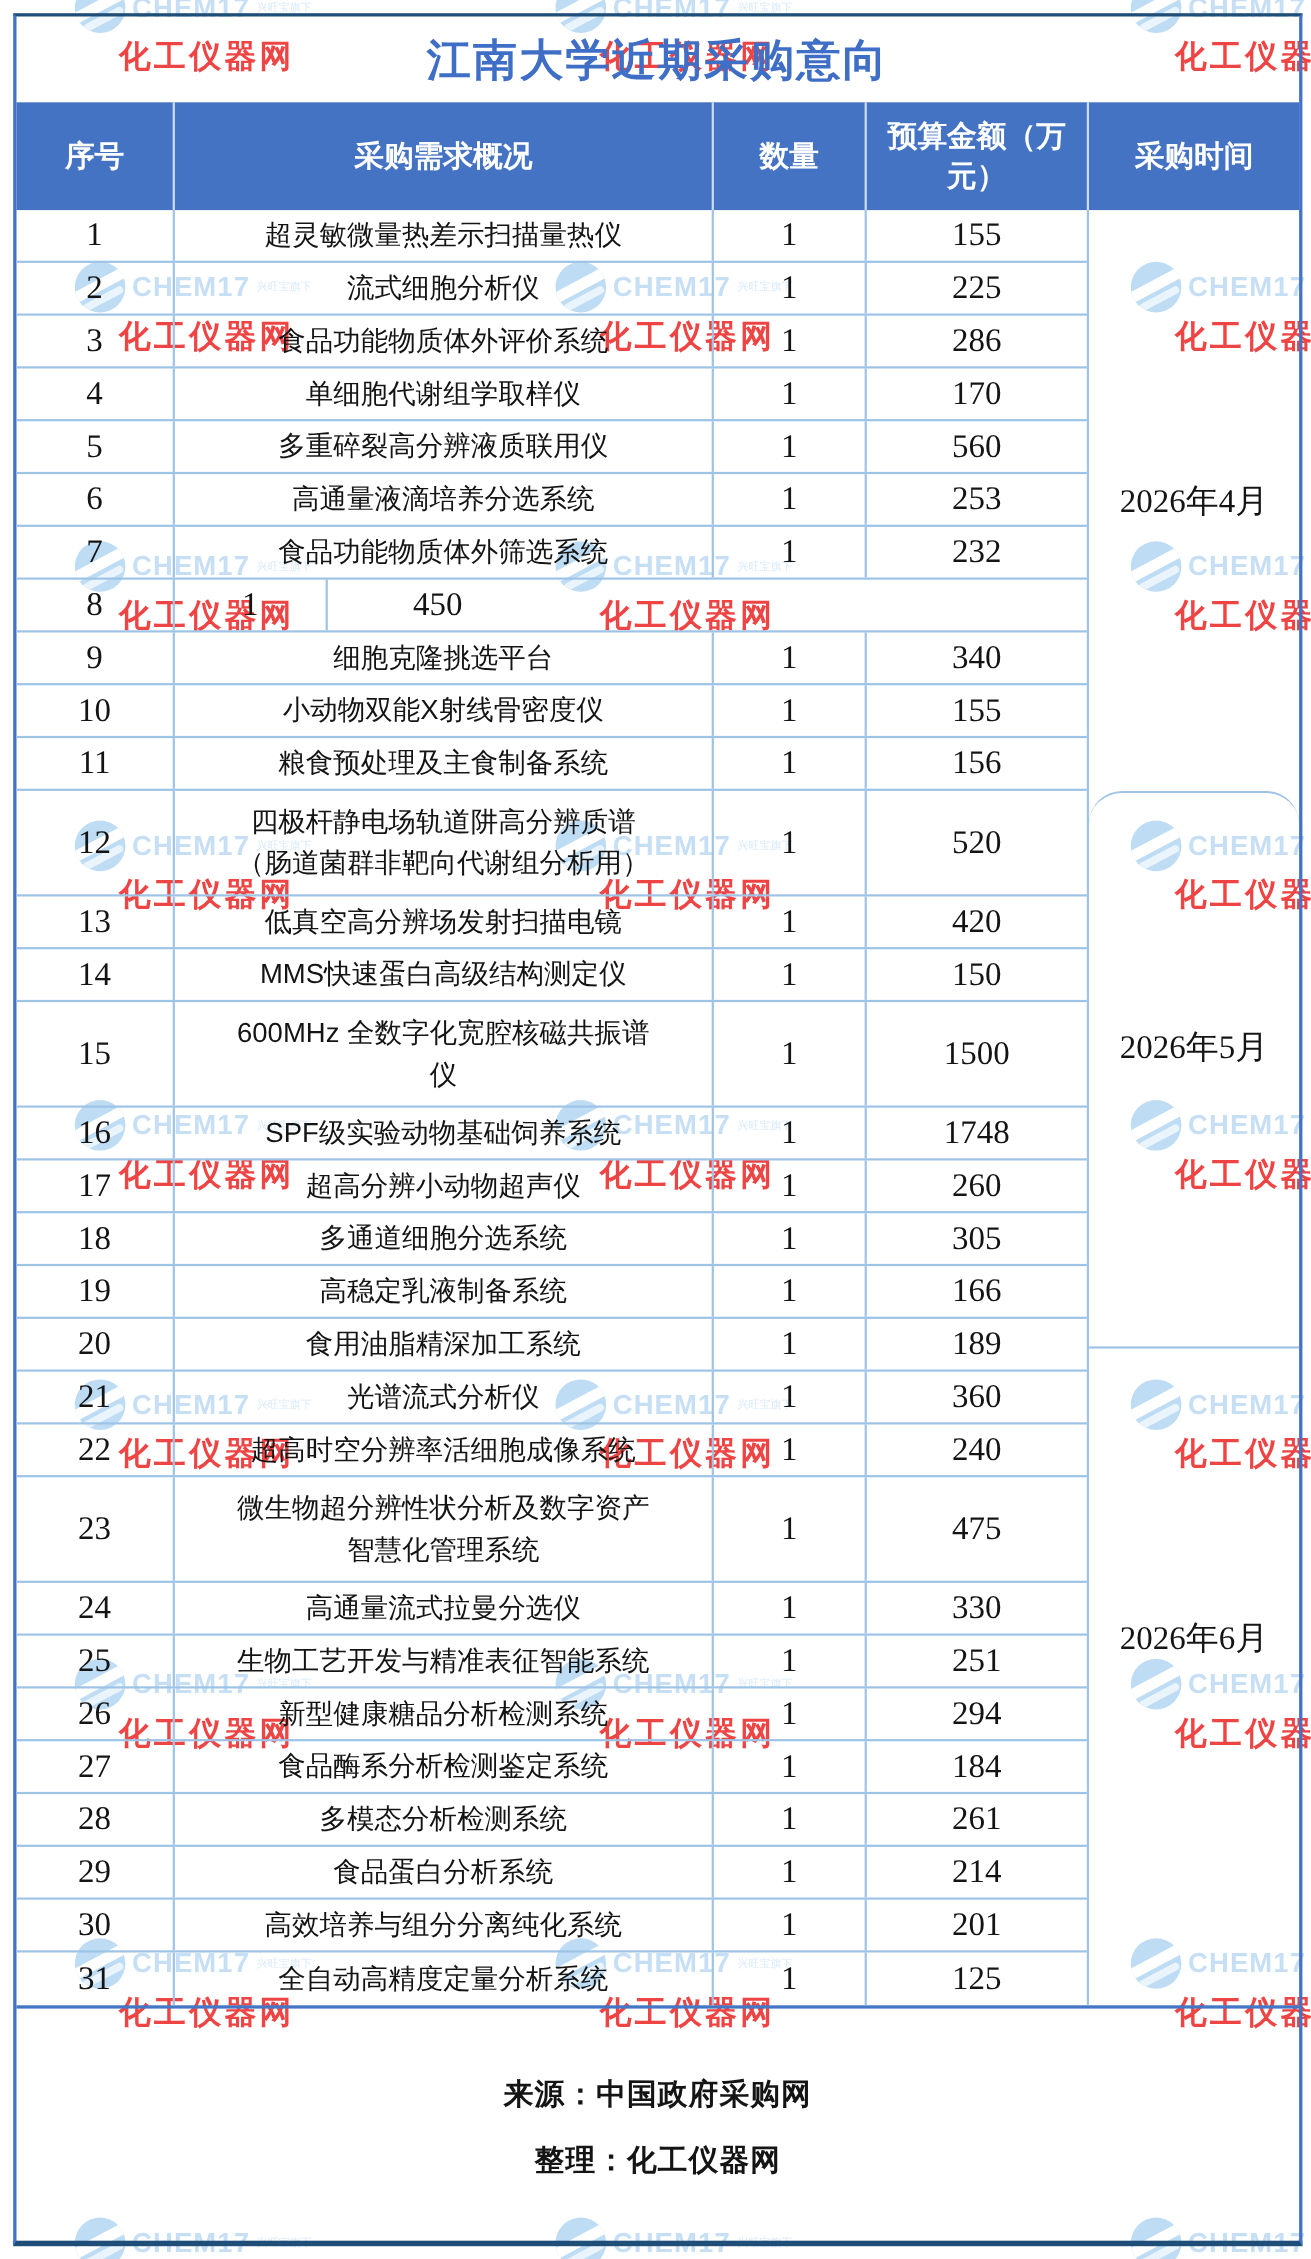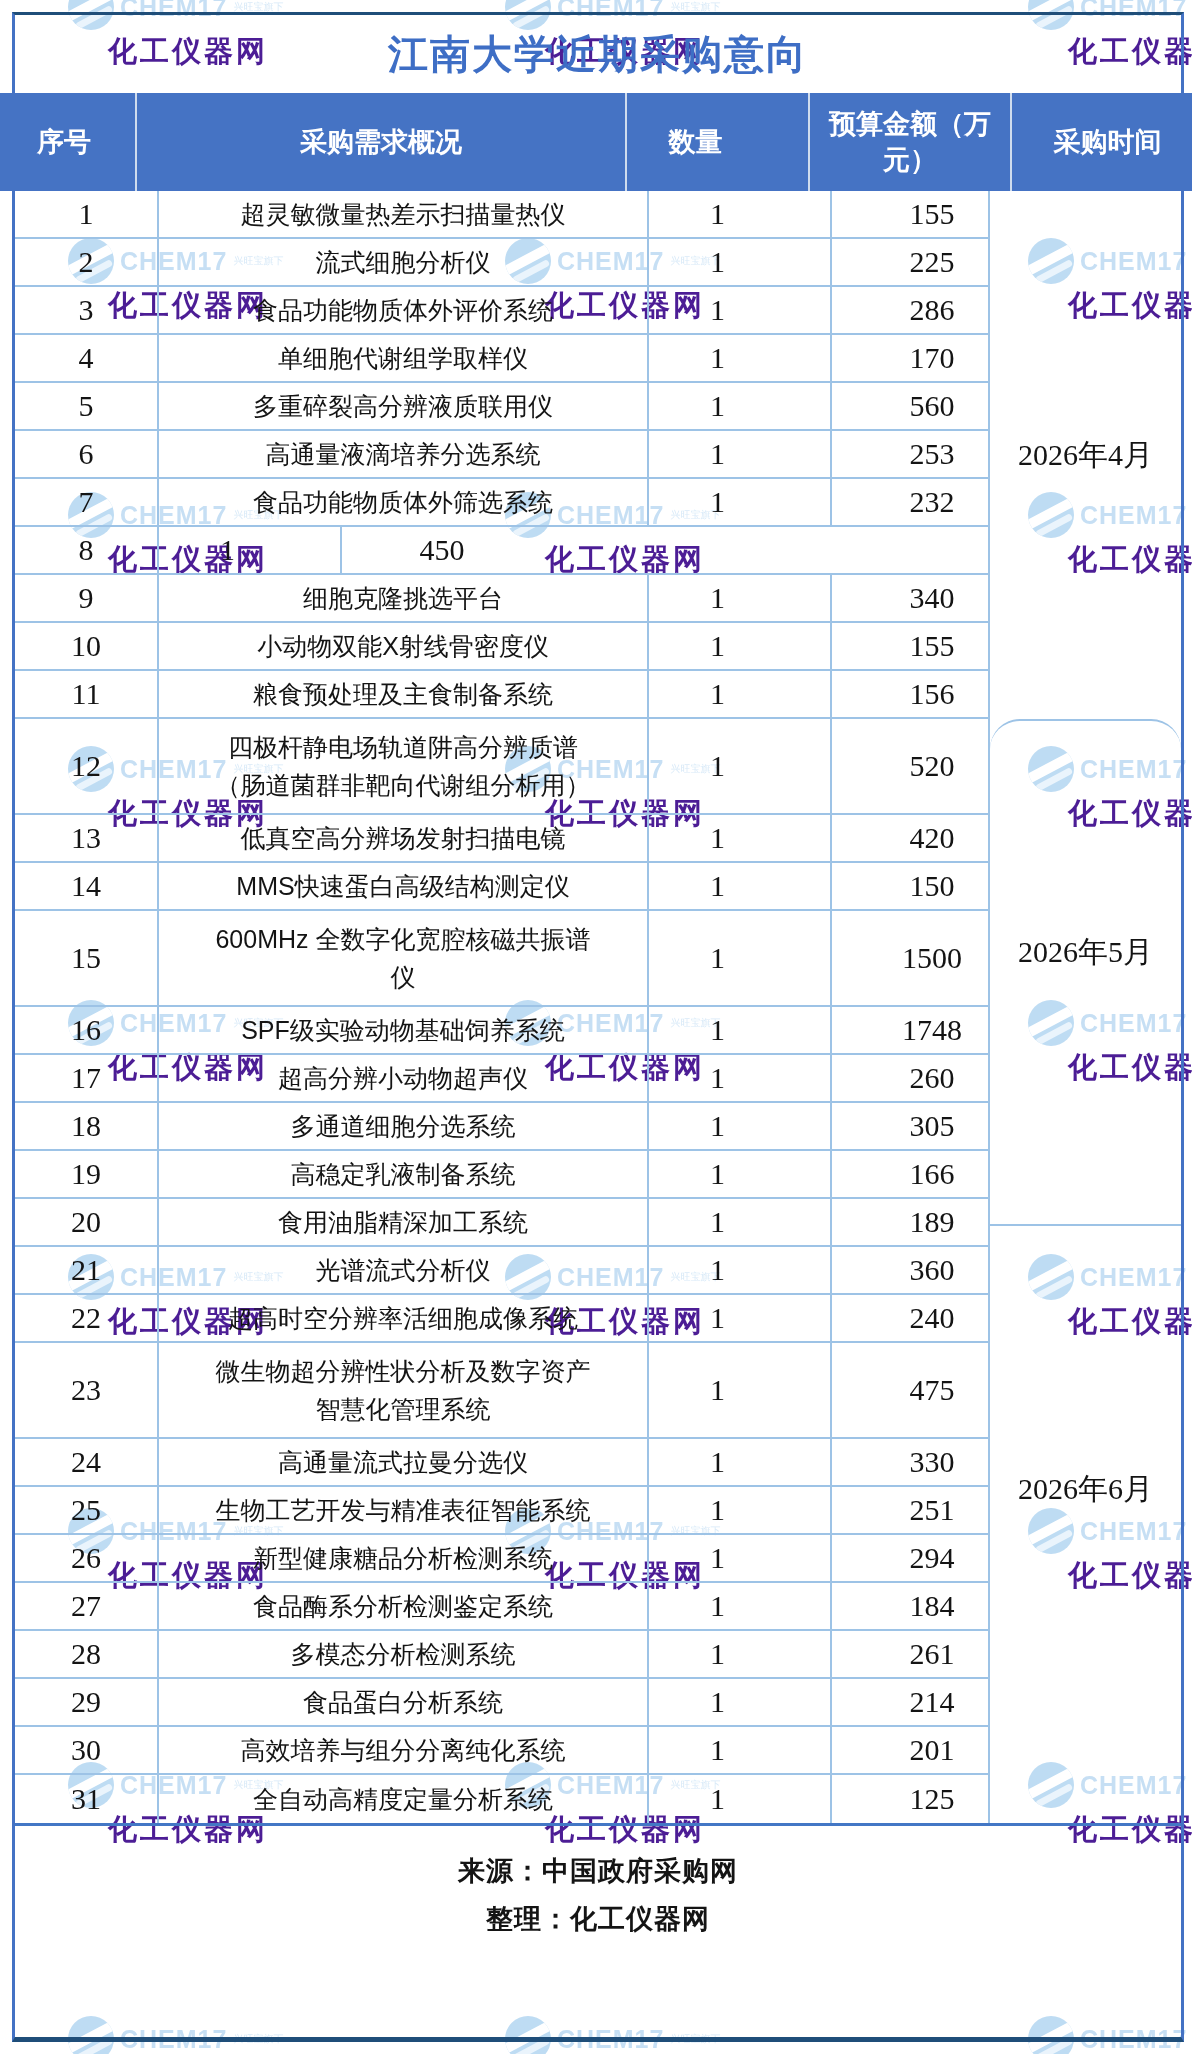--- a/index.html
+++ b/index.html
@@ -12,60 +12,60 @@
   .wm{position:absolute;width:230px;}
   .wm-top{display:flex;align-items:center;gap:6px;}
   .wm-logo{width:46px;height:46px;border-radius:50%;flex:0 0 46px;position:relative;
     background:#BEDCF3;overflow:hidden;}
   .wm-logo::after{content:"";position:absolute;left:-8px;top:16px;width:62px;height:10px;
     background:#ffffff;transform:rotate(-28deg);border-radius:5px;}
   .wm-logo::before{content:"";position:absolute;left:6px;top:30px;width:40px;height:7px;
     background:#eaf4fc;transform:rotate(-28deg);border-radius:4px;}
   .wm-brand{font-size:25px;font-weight:bold;color:#C6DFF4;letter-spacing:1px;}
   .wm-tag{font-size:10px;color:#D9EAF8;white-space:nowrap;font-family:Liberation Serif, serif;}
-  .wm-site{font-size:29px;font-weight:bold;color:#4c1d95;letter-spacing:3px;margin:2px 0 0 40px;white-space:nowrap;}
+  .wm-site{font-size:29px;font-weight:bold;color:#ef4444;letter-spacing:3px;margin:2px 0 0 40px;white-space:nowrap;}
   
   .frame{position:absolute;left:12px;top:12px;width:1172px;height:2030px;box-sizing:border-box;
     border-left:3px solid var(--frame_side);border-right:3px solid var(--frame_side);
     border-top:3px solid var(--frame_dark);border-bottom:5px solid var(--frame_dark);
     z-index:1;display:flex;flex-direction:column;align-items:center;}
   
   .title{height:78px;display:flex;align-items:center;justify-content:center;
     font-size:40px;font-weight:bold;color:var(--title_text);letter-spacing:2px;}
   
   .header{height:98px;background:var(--header_bg);display:flex;box-sizing:border-box;}
   .hcell{display:flex;align-items:center;justify-content:center;text-align:center;
     color:#ffffff;font-size:27px;font-weight:bold;box-sizing:border-box;line-height:36px;
     padding:0 12px;}
   .hcell + .hcell{border-left:2px solid #CFDCEE;}
   
   .c-no{width:142px;flex:0 0 142px;}
   .c-item{width:490px;flex:0 0 490px;}
   .c-qty{width:139px;flex:0 0 139px;}
-  .c-budget{width:202px;flex:0 0 202px;margin-left:44px;}
+  .c-budget{width:202px;flex:0 0 202px;}
   .c-time{width:193px;flex:0 0 193px;}
   
   .grid{display:flex;border-bottom:3px solid #4377C5;}
   .rows{width:973px;flex:0 0 973px;}
   .row{display:flex;height:48px;box-sizing:border-box;border-bottom:2px solid var(--grid_line);}
   .row.tall{height:96px;}
   .row:last-child{border-bottom:none;}
   .cell{display:flex;align-items:center;justify-content:center;text-align:center;
     box-sizing:border-box;color:var(--text);}
   .cell + .cell{border-left:2px solid var(--grid_line);}
   .num{font-family:"Liberation Serif","DejaVu Serif",serif;font-size:30px;}
   .item-text{font-size:25px;font-weight:400;line-height:38px;white-space:pre-line;padding:0 8px;}
   .timecol{width:193px;flex:0 0 193px;box-sizing:border-box;border-left:2px solid var(--grid_line);
     display:flex;flex-direction:column;}
   .timecell{display:flex;align-items:center;justify-content:center;box-sizing:border-box;
     font-family:"Liberation Serif","DejaVu Serif",serif;font-size:30px;color:var(--text);}
   .timecell + .timecell{border-top:2px solid var(--grid_line);}
   
   .footer{flex:1;display:flex;flex-direction:column;align-items:center;justify-content:flex-start;
-    padding-top:27px;gap:12px;box-sizing:border-box;}
+    padding-top:60px;gap:24px;box-sizing:border-box;}
   .footer div{font-size:27px;font-weight:700;color:var(--text);letter-spacing:1px;}
 </style>
 </head>
 <body>
 
 <div class="watermark-layer" id="watermark-layer">
     <div class="wm" style="left: 68px; top: -16px;">
       <div class="wm-top">
         <div class="wm-logo"></div>
         <div class="wm-brand">CHEM17</div>

